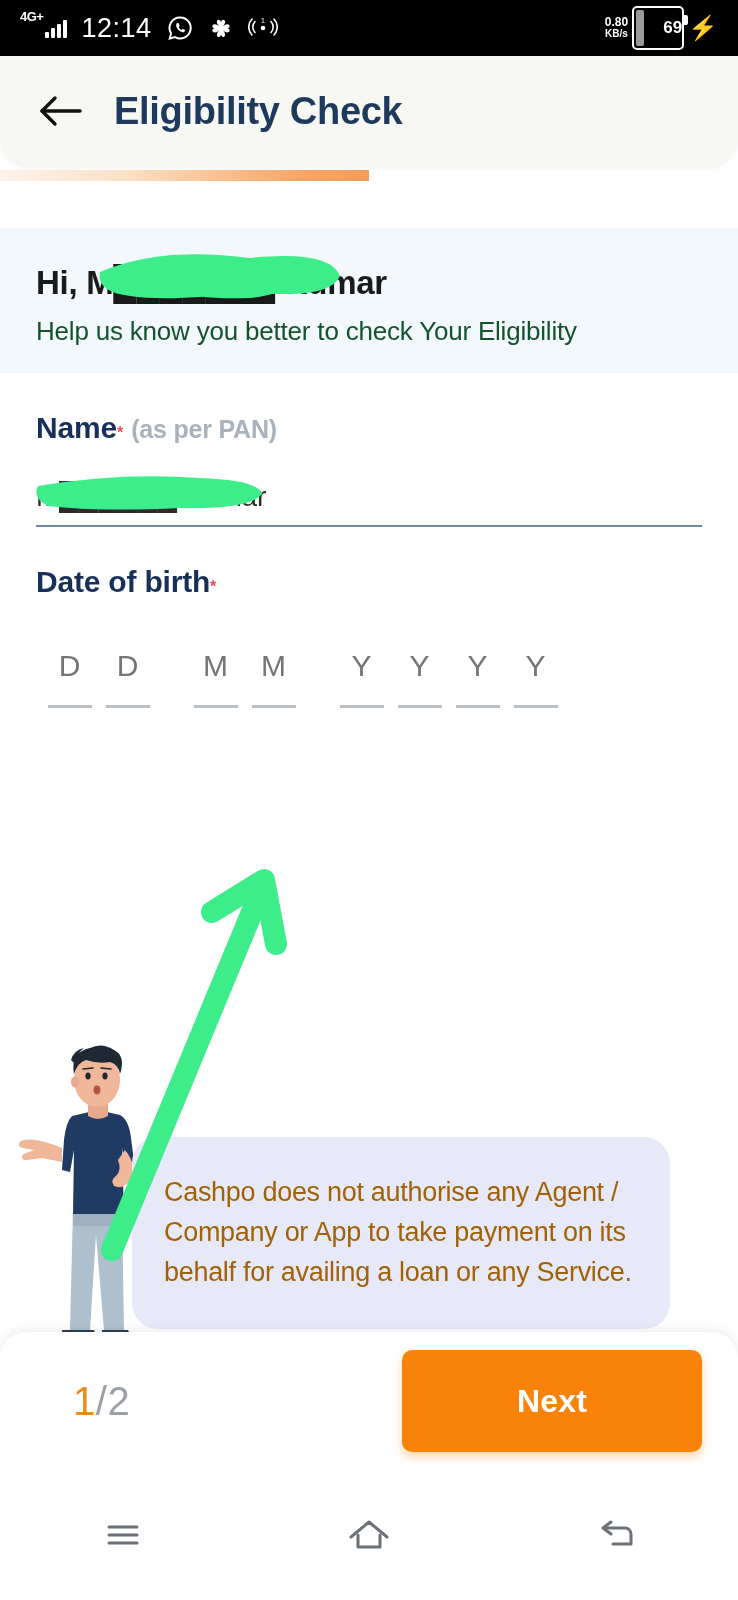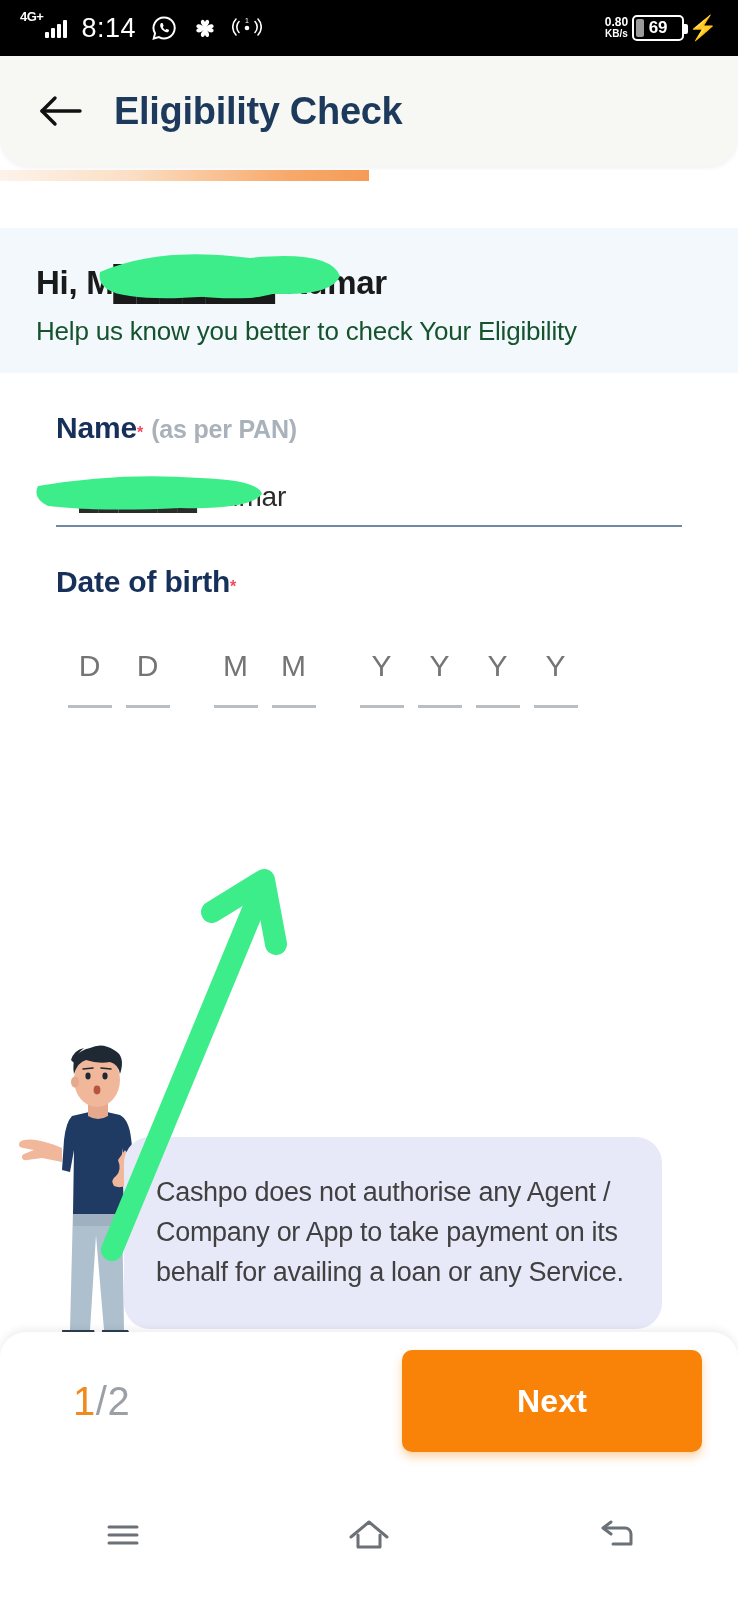--- a/index.html
+++ b/index.html
@@ -23,23 +23,23 @@
   .net-label { font-size:13px; font-weight:bold; line-height:1; letter-spacing:-0.5px; position:relative; top:-8px; }
   .bars { display:flex; align-items:flex-end; gap:2px; height:20px; }
   .bars i { display:block; width:4px; background:#fff; border-radius:1px; }
   .bars i:nth-child(1){height:6px;} .bars i:nth-child(2){height:10px;}
   .bars i:nth-child(3){height:14px;} .bars i:nth-child(4){height:18px;}
   .clock { font-size:27px; font-weight:500; letter-spacing:0.5px; }
   .sb-icon { display:inline-flex; align-items:center; justify-content:center; }
   .datarate { text-align:center; font-size:12px; line-height:1.05; font-weight:bold; }
   .datarate .unit { font-size:10px; }
   .battery {
-    position:relative; width:52px; height:26px;
+    position:relative; width:52px; height:44px;
     border:2.5px solid #fff; border-radius:5px;
-    display:flex; align-items:center; justify-content:center;
+    display:flex; align-items:center; justify-content:flex-end;
   }
   .battery::after {
     content:""; position:absolute; right:-6px; top:7px;
     width:4px; height:10px; background:#fff; border-radius:0 2px 2px 0;
   }
   .battery .fill {
     position:absolute; left:2px; top:2px; bottom:2px; width:8px;
     background:#9a9a9a; border-radius:2px;
   }
   .battery .pct { position:relative; font-size:17px; font-weight:bold; z-index:2; }
@@ -68,21 +68,21 @@
 
   
   .greeting {
     position:absolute; top:228px; left:0; width:738px; height:145px;
     background:#f3f8fc; padding:36px 36px 0 36px;
   }
   .greet-title { font-size:33px; font-weight:bold; color:#1a1a1a; letter-spacing:-0.3px; }
   .greet-sub { margin-top:14px; font-size:26px; color:#14532d; letter-spacing:-0.2px; }
 
   
-  .form { position:absolute; top:373px; left:0; width:738px; padding:0 56px; }
+  .form { position:absolute; top:373px; left:0; width:738px; padding:0 36px; }
   .field { margin-top:38px; }
   .field-label { font-size:30px; font-weight:bold; color:#17305a; letter-spacing:-0.2px; }
   .req { color:#f2495c; font-weight:bold; }
   .hint { font-size:25px; font-weight:bold; color:#a9b2ba; margin-left:8px; letter-spacing:-0.2px; }
   .text-input {
     display:block; width:100%; margin-top:36px;
     border:none; border-bottom:2.5px solid #6e8aa3;
     background:transparent; outline:none;
     font-family:"Liberation Sans", sans-serif;
     font-size:28px; color:#2b2b2b; padding-bottom:12px; letter-spacing:-0.2px;
@@ -96,24 +96,24 @@
   .dob-cell {
     width:44px; text-align:center; font-size:30px; color:#a7adb3;
     border-bottom:3px solid #b9bec3; padding-bottom:22px; letter-spacing:1px;
     background:transparent; outline:none; border-top:none; border-left:none; border-right:none;
     font-family:"Liberation Sans", sans-serif;
   }
 
   
   .illus { position:absolute; left:18px; top:1030px; width:160px; height:330px; }
   .notice {
-    position:absolute; left:124px; top:1137px; width:538px;
+    position:absolute; left:132px; top:1137px; width:538px;
     background:#e7e9f8; border-radius:26px;
     padding:36px 30px 36px 32px;
-    font-size:27px; line-height:1.48; color:#404040; letter-spacing:-0.3px;
+    font-size:27px; line-height:1.48; color:#a16207; letter-spacing:-0.3px;
   }
 
   
   .bottombar {
     position:absolute; left:0; bottom:130px; width:738px; height:138px;
     background:#ffffff; border-radius:26px 26px 0 0;
     box-shadow:0 -3px 8px rgba(0,0,0,0.07);
     display:flex; align-items:center; padding:0 36px;
   }
   .page-count { font-size:40px; color:#9aa0a6; letter-spacing:0.5px;margin-left:37px; }
@@ -146,21 +146,21 @@
     <div class="sb-left">
       <div class="net-stack">
         <span class="net-label">4G+</span>
         <span class="bars">
             <i></i>
             <i></i>
             <i></i>
             <i></i>
           </span>
       </div>
-      <div class="clock">8:14</div>
+      <div class="clock">12:14</div>
       <span class="sb-icon">
         <svg width="28" height="28" viewBox="0 0 24 24">
             <path fill="none" stroke="#fff" stroke-width="1.7" d="M12 3a9 9 0 0 0-7.7 13.6L3.2 21l4.5-1.2A9 9 0 1 0 12 3z"></path>
             <path fill="#fff" d="M9.2 8.1c.2-.4.4-.4.6-.4h.5c.2 0 .4 0 .6.5l.7 1.7c0 .2 0 .4-.1.5l-.4.5c-.1.2-.2.3 0 .6.2.3.8 1.3 1.7 2 .1.1.3.2.5.1l.6-.6c.2-.2.4-.2.6-.1l1.5.7c.2.1.3.3.3.4 0 .2-.1.8-.5 1.2-.4.4-1 .6-1.6.5-1.8-.3-3.6-1.7-4.7-3.4-.6-1-.9-2-.8-2.8.1-.6.3-1.1.5-1.4z"></path>
           </svg>
       </span>
       <span class="sb-icon">
         <svg width="26" height="26" viewBox="0 0 24 24">
             <path fill="#fff" d="M11 11C9 9.3 7.4 6.9 8.6 5.1c1.1-1.6 3-.6 3.4 1.5.3-2.1 2.3-3.1 3.4-1.5 1.2 1.8-.4 4.2-2.4 5.9 2-1.7 4.4-3.3 6.2-2.1 1.6 1.1.6 3-1.5 3.4 2.1.3 3.1 2.3 1.5 3.4-1.8 1.2-4.2-.4-5.9-2.4 1.7 2 3.3 4.4 2.1 6.2-1.1 1.6-3 .6-3.4-1.5-.3 2.1-2.3 3.1-3.4 1.5-1.2-1.8.4-4.2 2.4-5.9-2 1.7-4.4 3.3-6.2 2.1-1.6-1.1-.6-3 1.5-3.4-2.1-.4-3.1-2.3-1.5-3.4C6.6 7.7 9 9.3 11 11z"></path>
           </svg>

